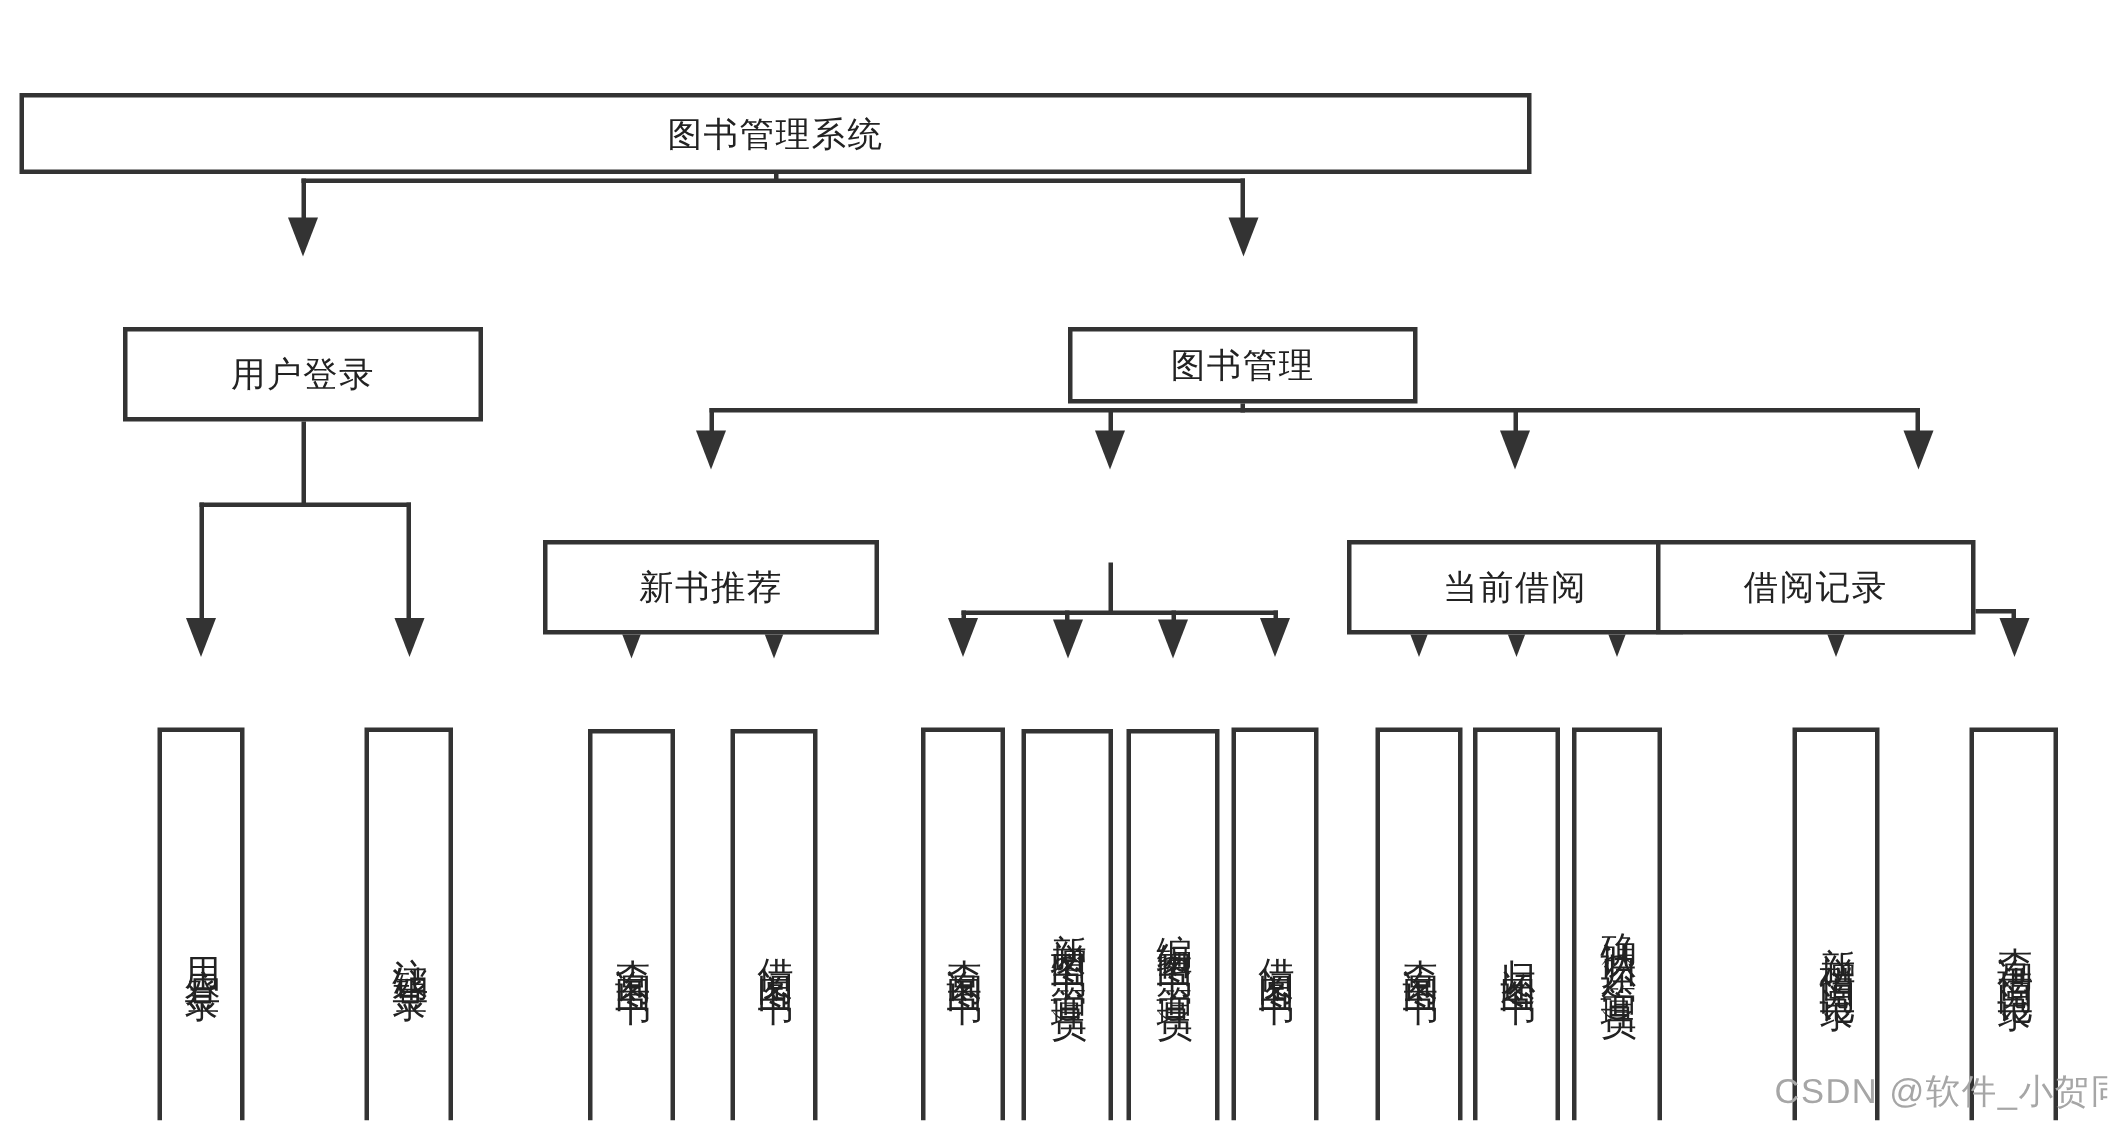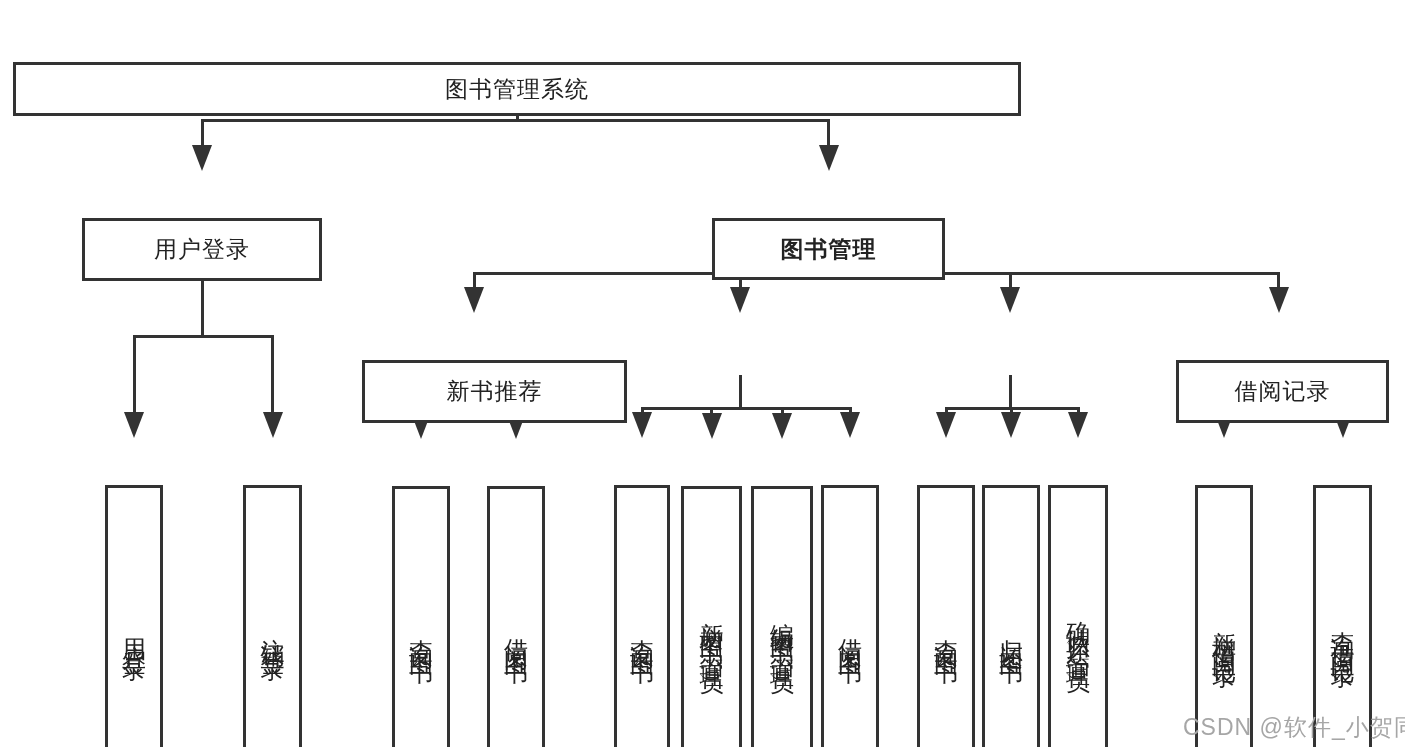--- a/index.html
+++ b/index.html
@@ -112,25 +112,26 @@
     <div class="connector-line" style="left: 1076.5px; top: 407px; width: 3px; height: 10px;"></div>
     <div class="arrowhead" style="left: 1068px; top: 412px;"></div>
     <div class="connector-line" style="left: 1277px; top: 375px; width: 3px; height: 34px;"></div>
     <div class="connector-line" style="left: 1222.5px; top: 406px; width: 121.5px; height: 3px;"></div>
     <div class="connector-line" style="left: 1222.5px; top: 406px; width: 3px; height: 11px;"></div>
     <div class="arrowhead" style="left: 1214px; top: 412px;"></div>
     <div class="connector-line" style="left: 1341px; top: 406px; width: 3px; height: 11px;"></div>
     <div class="arrowhead" style="left: 1332.5px; top: 412px;"></div>
     <div class="node horizontal" style="left: 13px; top: 14px; width: 1008px; height: 54px;">图书管理系统</div>
     <div class="node horizontal" style="left: 82px; top: 170px; width: 240px; height: 63px;">用户登录</div>
-    <div class="node horizontal" style="left: 712px; top: 170px; width: 233px; height: 62px; font-weight: bold;">图书管理</div>
+    <div class="node horizontal" style="left: 712px; top: 170px; width: 233px; height: 51px;">图书管理</div>
     <div class="node vertical" style="left: 105px; top: 437px; width: 58px; height: 296px;">用户登录</div>
     <div class="node vertical" style="left: 243px; top: 437px; width: 59px; height: 296px;">注销登录</div>
-    <div class="node horizontal" style="left: 362px; top: 312px; width: 265px; height: 63px;">新书推荐</div>
-    <div class="node horizontal" style="left: 1176px; top: 312px; width: 213px; height: 63px;">借阅记录</div>
+    <div class="node horizontal" style="left: 362px; top: 312px; width: 224px; height: 63px;">新书推荐</div>
+    <div class="node horizontal" style="left: 898px; top: 312px; width: 224px; height: 63px;">当前借阅</div>
+    <div class="node horizontal" style="left: 1104px; top: 312px; width: 213px; height: 63px;">借阅记录</div>
     <div class="node vertical" style="left: 392px; top: 438px; width: 58px; height: 296px;">查询图书</div>
     <div class="node vertical" style="left: 487px; top: 438px; width: 58px; height: 296px;">借阅图书</div>
     <div class="node vertical" style="left: 614px; top: 437px; width: 56px; height: 297px;">查询图书</div>
     <div class="node vertical" style="left: 681px; top: 438px; width: 61px; height: 296px;">新增图书（管理员）</div>
     <div class="node vertical" style="left: 751px; top: 438px; width: 62px; height: 296px;">编辑图书（管理员）</div>
     <div class="node vertical" style="left: 821px; top: 437px; width: 58px; height: 297px;">借阅图书</div>
     <div class="node vertical" style="left: 917px; top: 437px; width: 58px; height: 297px;">查询图书</div>
     <div class="node vertical" style="left: 982px; top: 437px; width: 58px; height: 297px;">归还图书</div>
     <div class="node vertical" style="left: 1048px; top: 437px; width: 60px; height: 297px;">确认归还（管理员）</div>
     <div class="node vertical" style="left: 1195px; top: 437px; width: 58px; height: 296px;">新增借阅记录</div>

